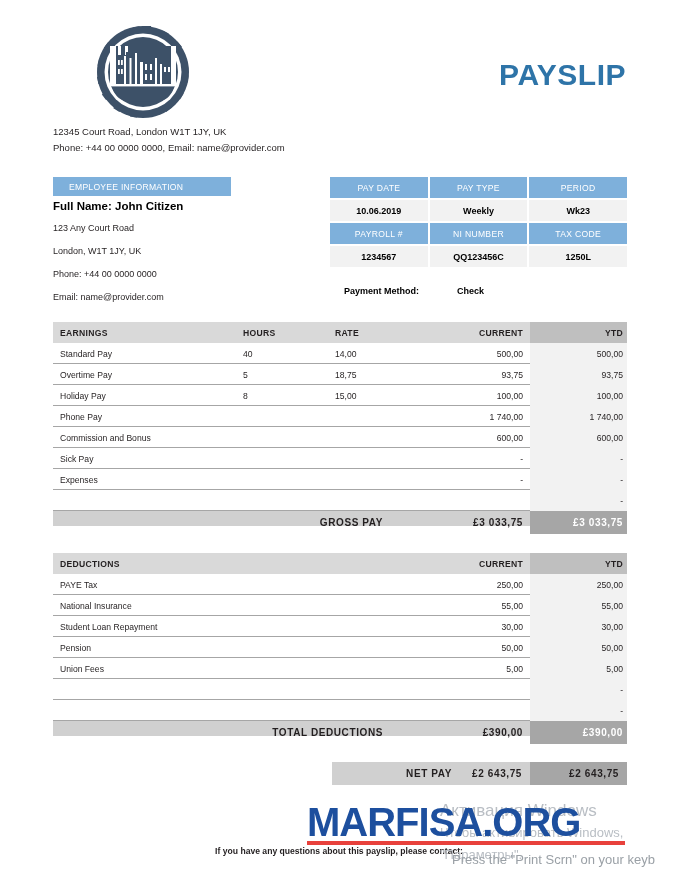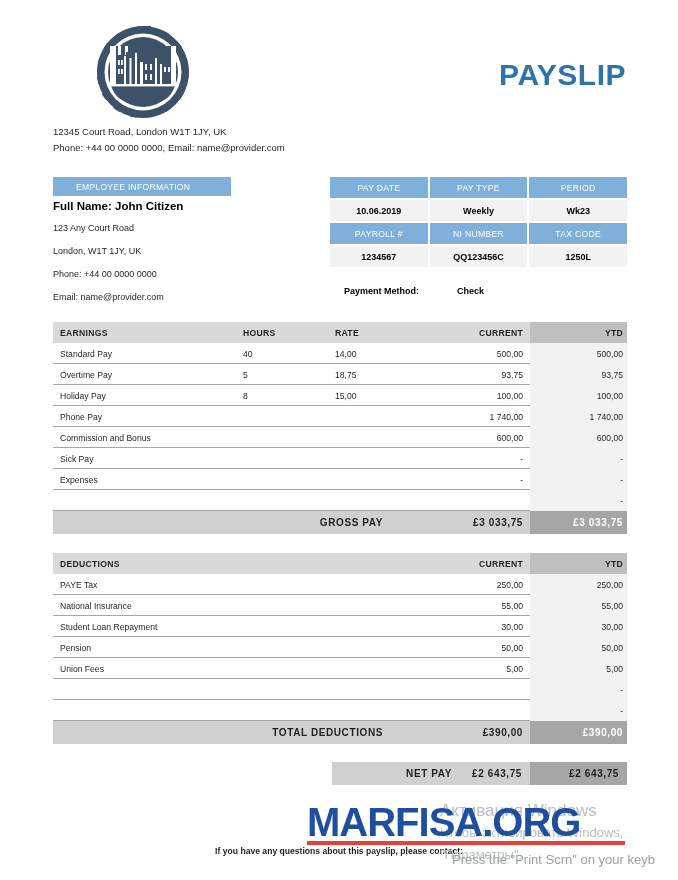--- a/index.html
+++ b/index.html
@@ -23,21 +23,21 @@
   }
 
   .company-addr { position: absolute; left: 53px; top: 124px; width: 420px; }
   .company-addr div { font-size: 9.5px; color: #231F20; line-height: 16px; }
 
   
   .emp-head {
     position: absolute; left: 53px; top: 177px; width: 178px; height: 19px;
     background: #7EB0DB; color: #ffffff;
     font-size: 8.6px; font-weight: normal; letter-spacing: .25px;
-    display: flex; align-items: center; padding-left: 23px;
+    display: flex; align-items: center; padding-left: 16px;
   }
   .emp-lines { position: absolute; left: 53px; top: 200px; width: 280px; }
   .emp-lines .full-name { font-size: 11.5px; font-weight: bold; color: #000; margin-bottom: 11px; }
   .emp-lines .el { font-size: 9px; color: #231F20; margin-bottom: 13px; }
 
   
   .info-grid {
     position: absolute; left: 330px; top: 177px; width: 297px;
     display: grid; grid-template-columns: 1fr 1fr 1fr;
     grid-auto-rows: 21px; gap: 2px 2px;
@@ -71,21 +71,21 @@
 
   .ytd-shade { position: absolute; left: 477px; top: 0; width: 97px; height: 21px; background: #F2F2F2; }
 
   .row.hdr-row { background: #D9D9D9; }
   .row.hdr-row .ytd-shade { background: #BFBFBF; }
   .row.hdr-row .cell { font-weight: bold; font-size: 8.6px; color: #231F20; letter-spacing: .3px; }
 
   .row.data-row { border-bottom: 1px solid #A6A6A6; }
   .row.data-row:first-of-type { }
 
-  .row.total-row { background: #D0D0D0; height: 23px; padding-left: 8px; }
+  .row.total-row { background: #D0D0D0; height: 15px; padding-left: 8px; }
   .row.total-row .ytd-shade { background: #A6A6A6; height: 23px; }
   .row.total-row .cell { height: 23px; font-size: 10px; font-weight: bold; color: #231F20; letter-spacing: .6px; }
   .row.total-row .c-label-right { left: 180px; width: 150px; justify-content: flex-end; }
   .row.total-row .c-ytd { color: #ffffff; }
 
   
   .netpay {
     position: absolute; left: 332px; top: 762px; width: 258px; height: 23px;
     background: #D0D0D0;
   }

